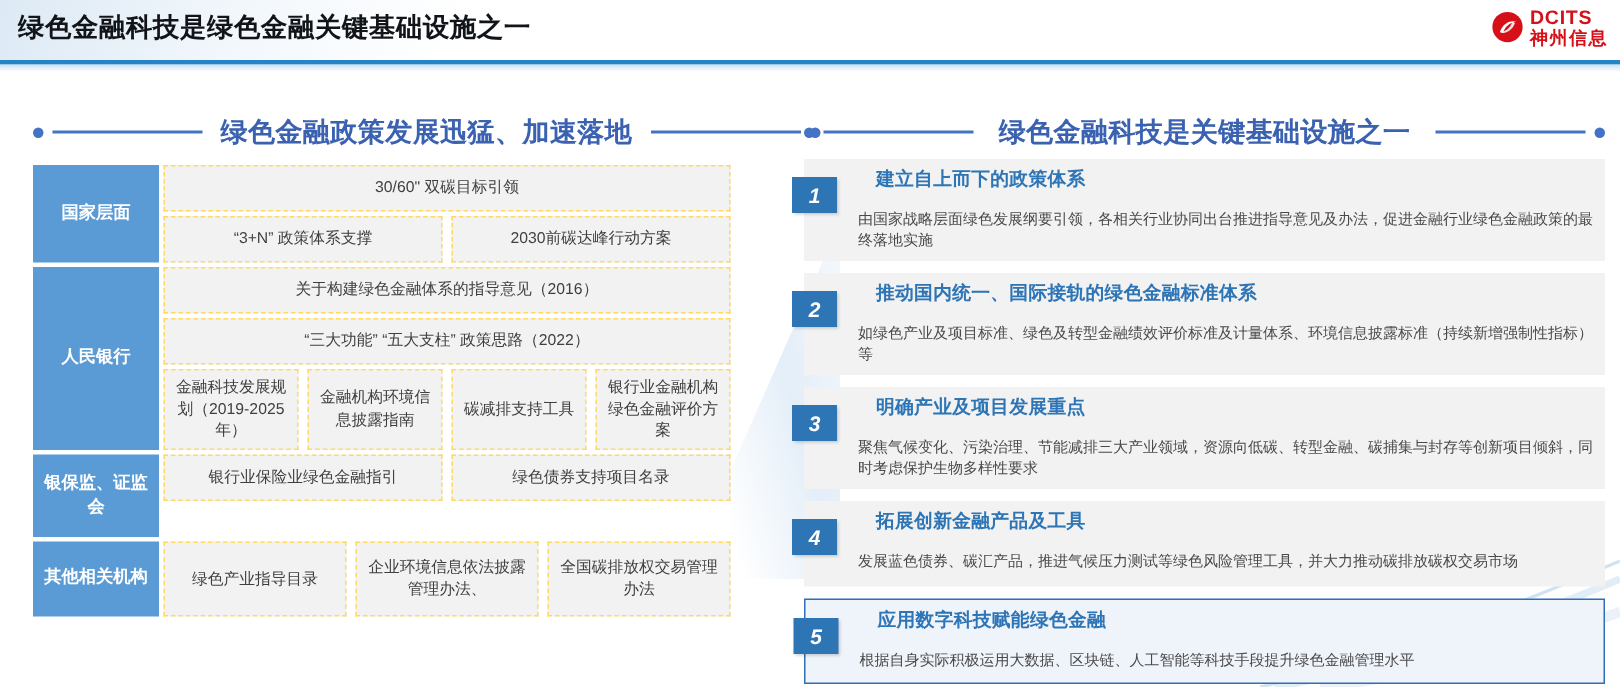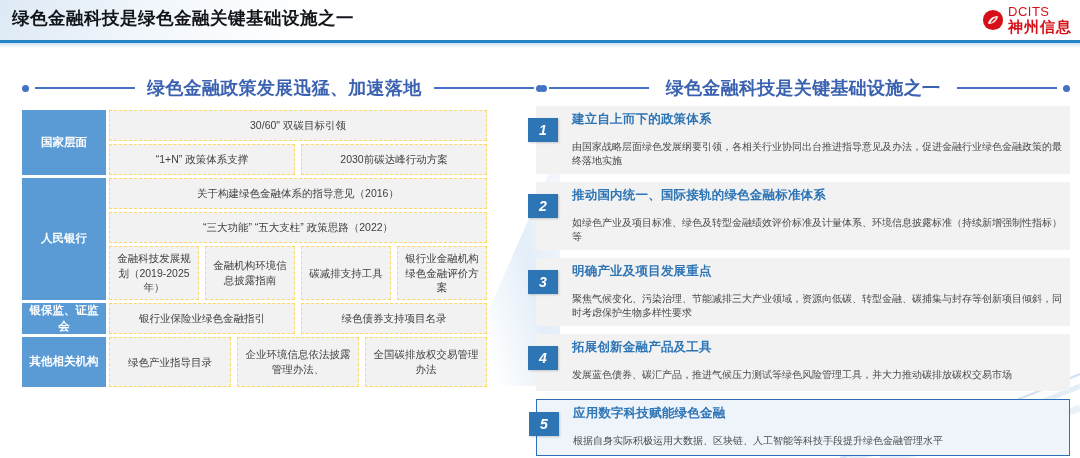--- a/index.html
+++ b/index.html
@@ -37,25 +37,25 @@
     background: linear-gradient(180deg, rgba(186,214,236,.75), rgba(255,255,255,0));
   }
 
   #logo {
     position: absolute; right: 8px; top: 5px;
     display: flex; align-items: center; gap: 4px;
   }
   #logo-mark { width: 22px; height: 22px; flex: 0 0 auto; }
   #logo-text { line-height: 1; }
   #logo-en {
-    font-size: 13px; font-weight: normal; color: #D61018;
+    font-size: 13px; font-weight: bold; color: #D61018;
     letter-spacing: .5px;
   }
   #logo-cn {
-    font-size: 15px; font-weight: bold; color: #D61018;
+    font-size: 12px; font-weight: bold; color: #D61018;
     letter-spacing: 1px; margin-top: 1px;
   }
 
   
   .deco { position: absolute; pointer-events: none; }
   #deco-diag {
     left: 455px; top: 96px; width: 105px; height: 290px;
     background: linear-gradient(75deg, rgba(255,255,255,0) 22%, rgba(223,235,247,.85) 58%, rgba(240,246,252,.45) 100%);
     clip-path: polygon(0% 100%, 100% 18%, 100% 100%);
   }
@@ -89,21 +89,21 @@
   .trow {
     display: flex; align-items: stretch; width: 100%;
     margin-bottom: 3px;
   }
   .rowlabel {
     flex: 0 0 84px; width: 84px;
     background: #5B9BD5;
     color: #ffffff; font-weight: bold; font-size: 11.5px;
     display: flex; align-items: center; justify-content: center;
     text-align: center; line-height: 1.35;
-    padding: 0 4px;
+    padding: 12px 4px;
   }
   .rowbody {
     flex: 1 1 auto; display: flex; flex-direction: column;
     gap: 3px; margin-left: 3px;
   }
   .cellrow { display: flex; gap: 6px; }
   .cell {
     background: #F2F2F2;
     border: 1.4px dashed #FFD966;
     color: #3F3F3F; font-size: 10.5px;
@@ -135,21 +135,21 @@
     background: #2E75B6;
     color: #ffffff; font-size: 14px; font-weight: bold;
     font-style: italic;
     display: flex; align-items: center; justify-content: center;
     box-shadow: 1px 1px 2px rgba(0,0,0,.18);
     flex: 0 0 auto;
   }
   .rtext { margin-left: 36px; }
   .rtitle {
     font-size: 12.5px; font-weight: bold; color: #2E75B6;
-    line-height: 1.35; letter-spacing: .2px;
+    line-height: 1.35; letter-spacing: .2px; margin-left: 12px;
   }
   .rdesc {
     font-size: 10px; color: #4A4A4A;
     line-height: 1.45; margin-top: 12px;
   }
 </style>
 </head>
 <body>
 
 <div id="slide">
@@ -201,21 +201,21 @@
   </div>
 
   <div id="left-table">
       <div class="trow">
         <div class="rowlabel">国家层面</div>
         <div class="rowbody">
           <div class="cellrow">
             <div class="cell h-wide">30/60" 双碳目标引领</div>
           </div>
           <div class="cellrow">
-            <div class="cell h-wide">“1+N” 政策体系支撑</div>
+            <div class="cell h-wide">“3+N” 政策体系支撑</div>
             <div class="cell h-wide">2030前碳达峰行动方案</div>
           </div>
         </div>
       </div>
       <div class="trow">
         <div class="rowlabel">人民银行</div>
         <div class="rowbody">
           <div class="cellrow">
             <div class="cell h-wide">关于构建绿色金融体系的指导意见（2016）</div>
           </div>

